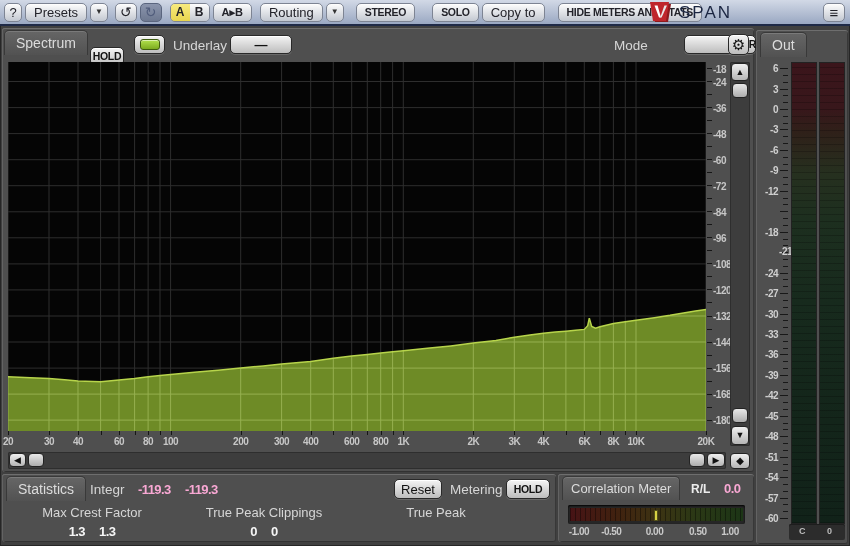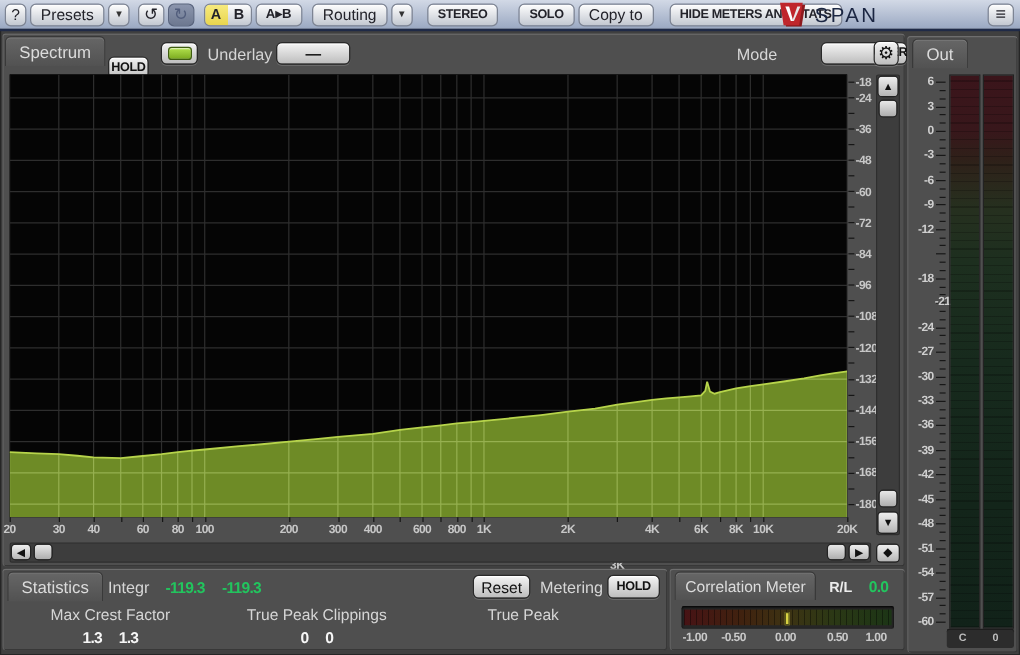--- a/index.html
+++ b/index.html
@@ -55,21 +55,21 @@
   .vscroll{position:absolute;left:728px;top:34px;width:20px;height:384px;background:#3d3d3d;
     box-shadow:inset 0 0 0 1px #2e2e2e;border-radius:2px;}
   .hscroll{position:absolute;left:6px;top:424px;width:718px;height:17px;background:#3d3d3d;
     box-shadow:inset 0 0 0 1px #2e2e2e;border-radius:2px;}
   .sbtn{position:absolute;background:linear-gradient(#efefef,#b5b5b5);border:1px solid #232323;
     border-radius:4px;color:#111;display:flex;align-items:center;justify-content:center;
     font-size:9px;line-height:1;}
   .sthumb{position:absolute;background:linear-gradient(#e8e8e8,#adadad);border:1px solid #232323;
     border-radius:4px;}
   
-  .statval{position:absolute;color:#22c55e;font-size:13px;font-weight:700;letter-spacing:-0.6px;line-height:1;}
+  .statval{position:absolute;color:#f9a8d4;font-size:13px;font-weight:700;letter-spacing:-0.6px;line-height:1;}
   .stat-col{position:absolute;top:32px;text-align:center;}
   .stat-col .sl{color:#d6d6d6;font-size:13px;line-height:1.1;}
   .stat-col .sv{margin-top:4px;color:#f6f6f6;font-weight:700;font-size:13px;letter-spacing:-0.6px;}
   .stat-col .sv span{margin:0 7px;}
   
   .corr-outer{position:absolute;left:10px;top:31px;width:177px;height:19px;background:#262626;
     border-radius:2px;box-shadow:inset 0 1px 2px #000;}
   .corr-bar{position:absolute;left:2px;top:3px;width:173px;height:13px;
     background:repeating-linear-gradient(90deg,rgba(0,0,0,.38) 0 1px,rgba(0,0,0,0) 1px 5px),
       linear-gradient(90deg,#471315 0%,#40220f 28%,#3d3313 50%,#2b3815 72%,#1c3516 100%);}
@@ -324,21 +324,21 @@
         <div class="lbl" style="left: 111px;">60</div>
         <div class="lbl" style="left: 140.1px;">80</div>
         <div class="lbl" style="left: 162.6px;">100</div>
         <div class="lbl" style="left: 232.7px;">200</div>
         <div class="lbl" style="left: 273.6px;">300</div>
         <div class="lbl" style="left: 302.7px;">400</div>
         <div class="lbl" style="left: 343.7px;">600</div>
         <div class="lbl" style="left: 372.7px;">800</div>
         <div class="lbl" style="left: 395.3px;">1K</div>
         <div class="lbl" style="left: 465.3px;">2K</div>
-        <div class="lbl" style="left: 506.3px; margin-top: 30px;">3K</div>
+        <div class="lbl" style="left: 506.3px;">3K</div>
         <div class="lbl" style="left: 535.4px;">4K</div>
         <div class="lbl" style="left: 576.3px;">6K</div>
         <div class="lbl" style="left: 605.4px;">8K</div>
         <div class="lbl" style="left: 628px;">10K</div>
         <div class="lbl" style="left: 698px;">20K</div>
       </div>
 
     <div class="hscroll">
       <div class="sbtn" style="left:1px;top:1px;width:17px;height:14px;">◀</div>
       <div class="sthumb" style="left:20px;top:1px;width:16px;height:14px;"></div>

